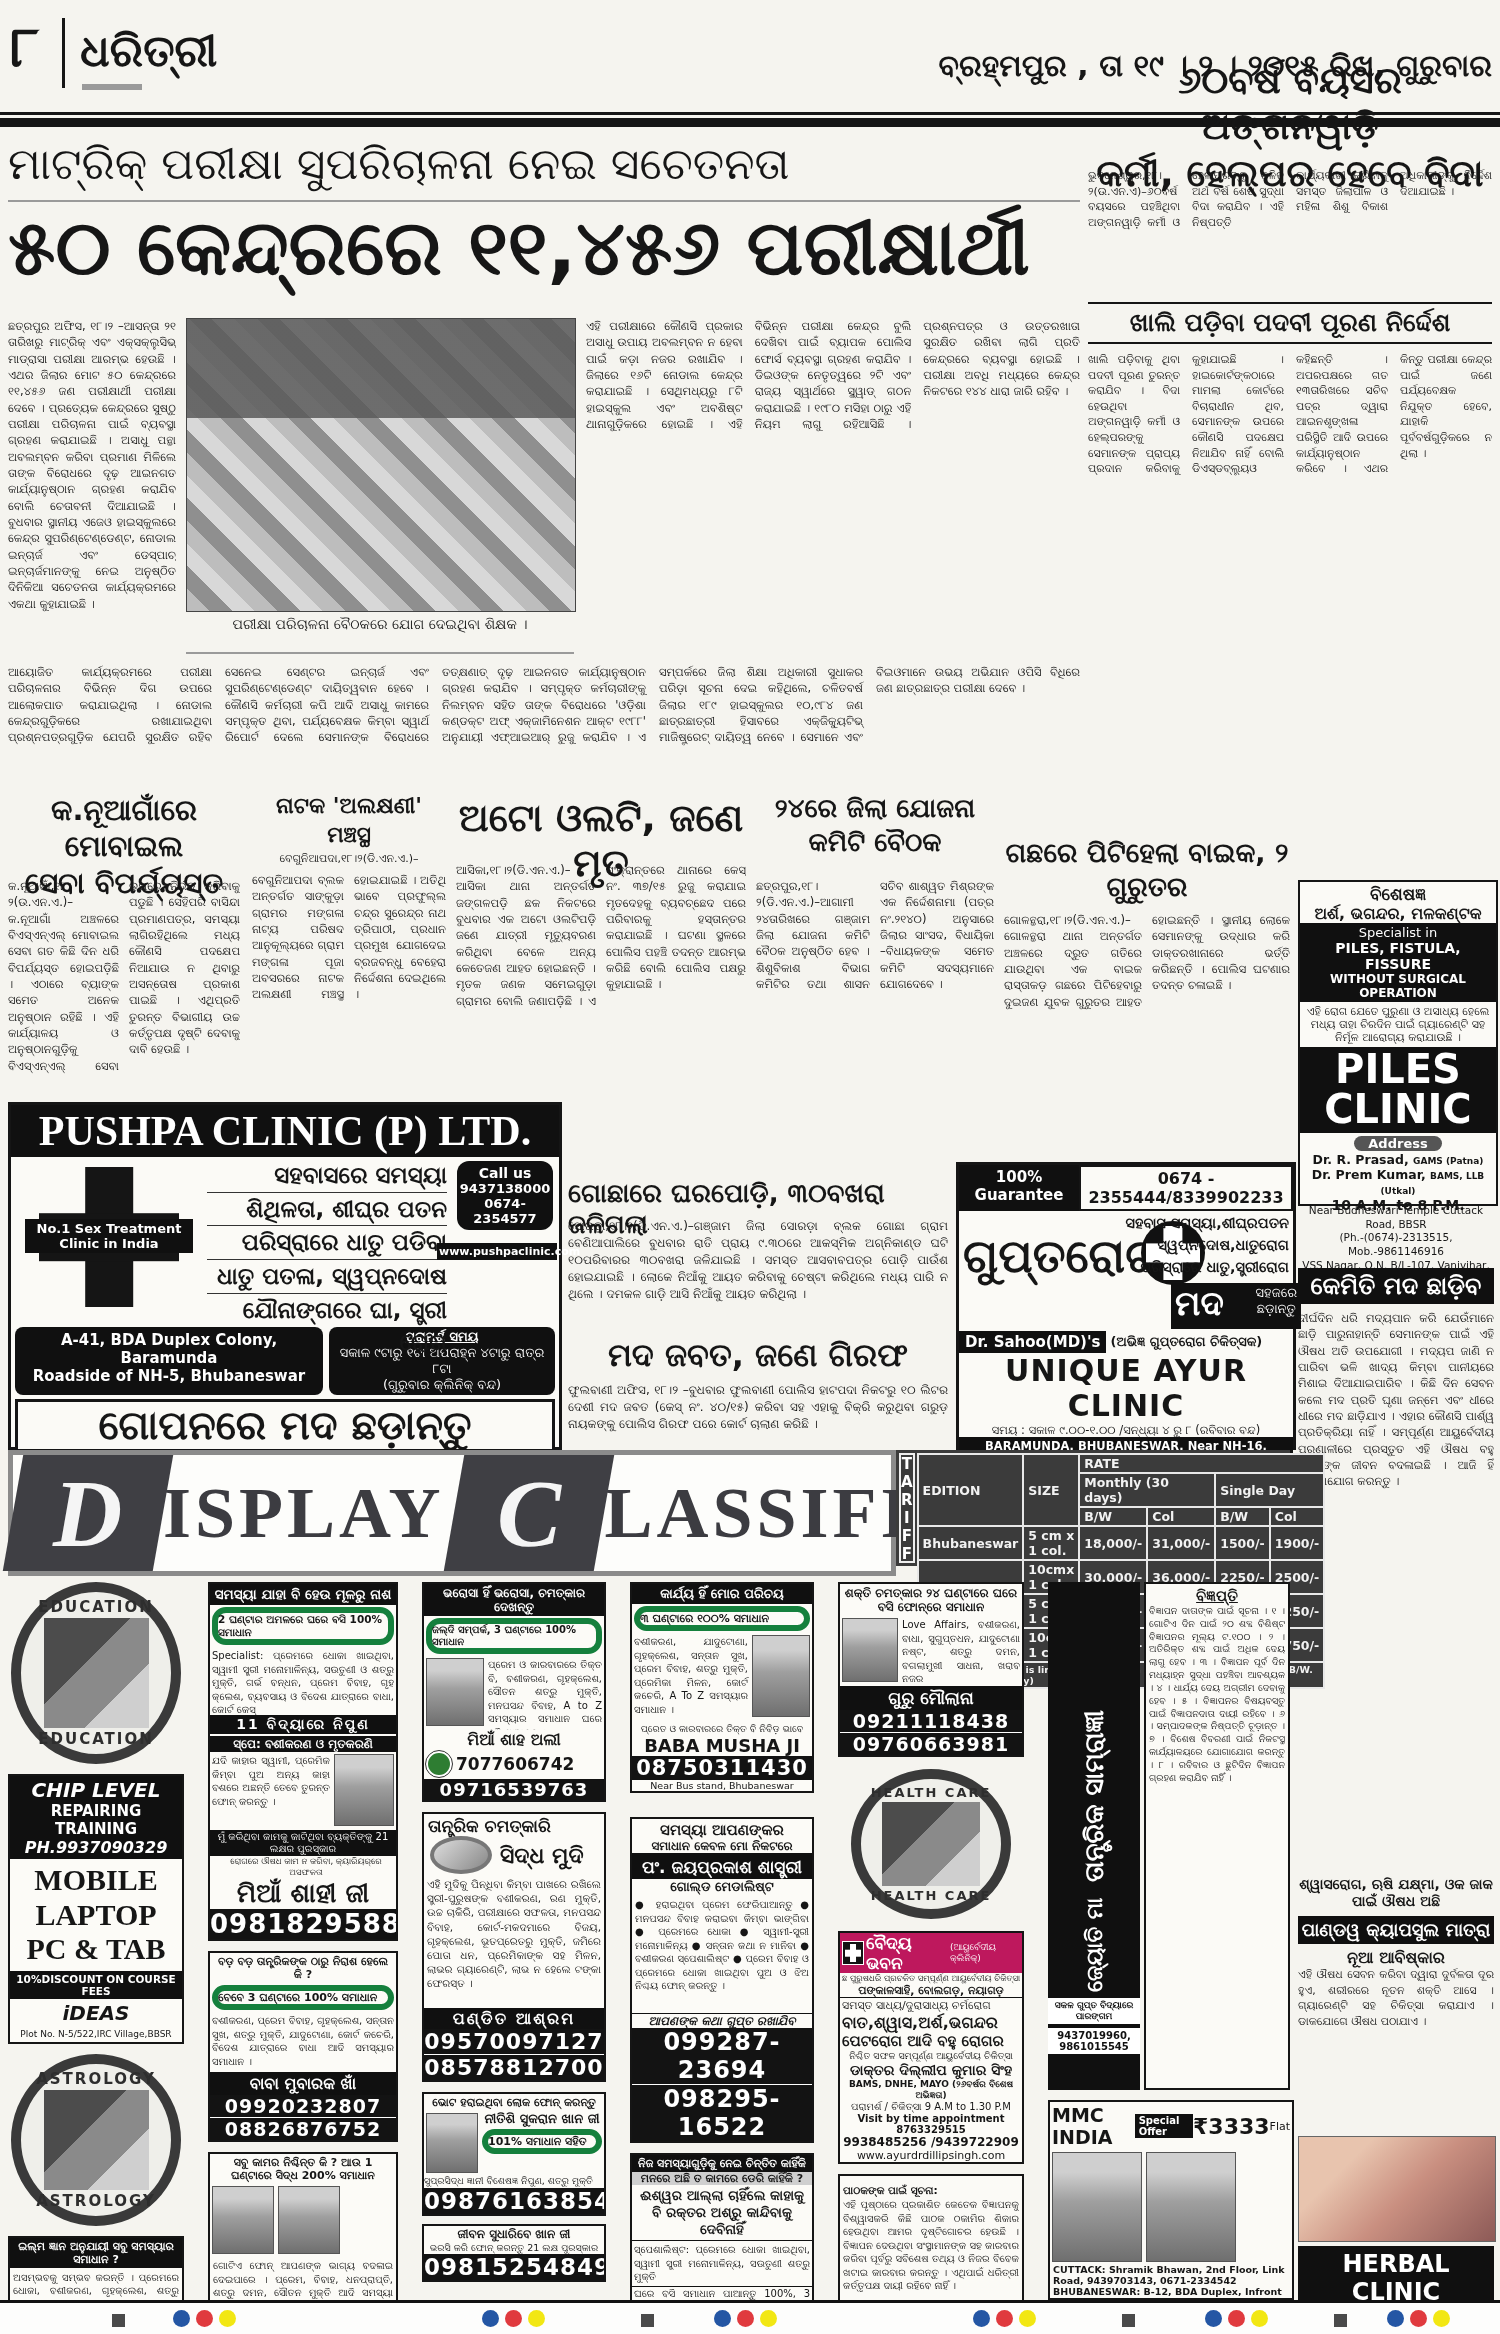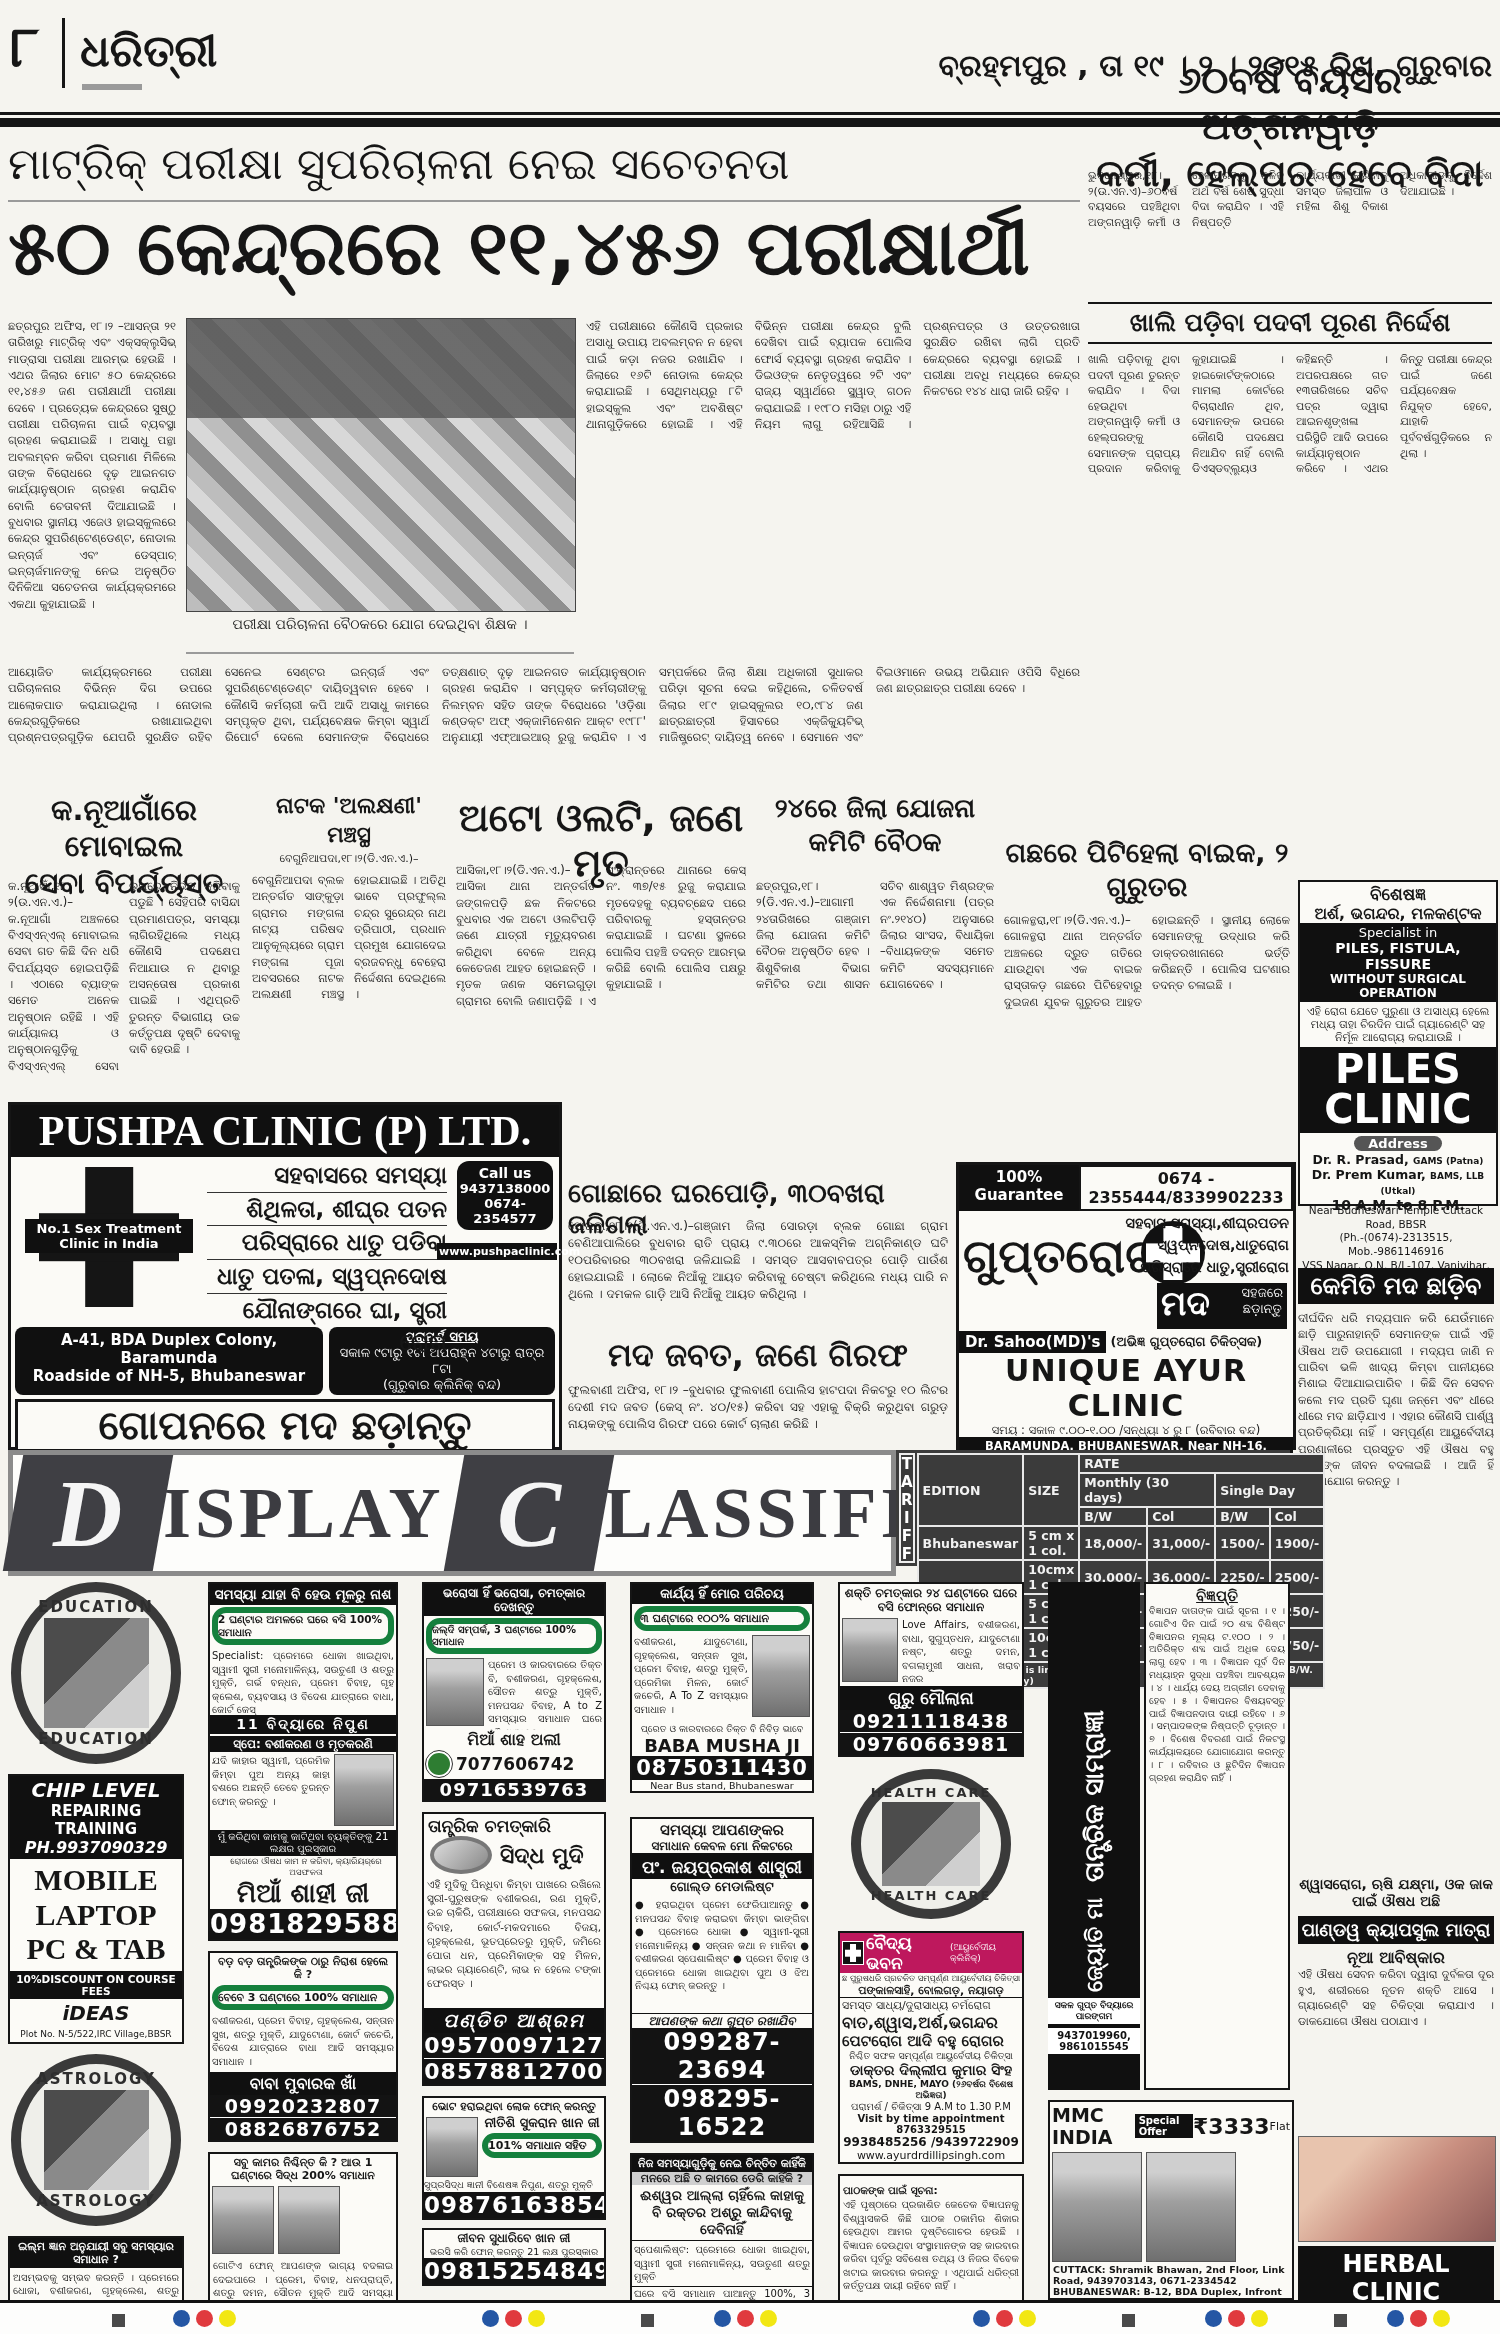--- a/index.html
+++ b/index.html
@@ -186,21 +186,21 @@
       <div class="box ctr bd" style="flex:1;font-size:16px;padding:2px 0;border-width:2px;">0674 - 2355444/8339902233</div>
     </div>
     <div style="position:relative;height:120px;">
       <div class="abs bd" style="left:4px;top:18px;font-size:46px;">ଗୁପ୍ତରୋଗ</div>
       <div class="abs cross" style="left:182px;top:10px;width:64px;height:64px;border-radius:50%;"></div>
       <div class="abs bd rt" style="left:150px;top:2px;width:180px;font-size:14.5px;line-height:1.5;">
         <div>ସହବାସ ସମସ୍ୟା,ଶୀଘ୍ରପତନ</div>
         <div>ସ୍ୱପ୍ନଦୋଷ,ଧାତୁରୋଗ</div>
         <div>ପରିସ୍ରାରେ ଧାତୁ,ସ୍ତ୍ରୀରୋଗ</div>
       </div>
-      <div class="abs rev" style="left:198px;top:72px;width:130px;height:46px;">
+      <div class="abs rev" style="left:212px;top:72px;width:130px;height:46px;">
         <span class="bd" style="font-size:34px;padding-left:4px;">ମଦ</span>
         <span style="float:right;text-align:center;font-size:13px;padding:2px 4px 0 0;">
           <span>ସହଜରେ</span><br><span>ଛଡ଼ାନ୍ତୁ</span>
         </span>
       </div>
     </div>
     <div style="display:flex;align-items:center;gap:4px;">
       <span class="rev bd" style="font-size:15px;padding:2px 6px;">Dr. Sahoo(MD)'s</span>
       <span class="bd" style="font-size:13px;">(ଅଭିଜ୍ଞ ଗୁପ୍ତରୋଗ ଚିକିତ୍ସକ)</span>
     </div>
@@ -395,21 +395,21 @@
       </div>
       <div class="phone" style="font-size:18px;">09716539763</div>
     </div>
     <div class="adbox" style="margin-top:10px;">
       <div class="bd" style="font-size:17px;padding:2px 4px 0;">ତାନ୍ତ୍ରିକ ଚମତ୍କାରି</div>
       <div style="display:flex;align-items:center;">
         <span style="width:54px;height:30px;border:4px solid #777;border-radius:50%;margin-left:6px;background:linear-gradient(135deg,#ddd,#888);"></span>
         <span class="bd" style="font-size:22px;margin-left:8px;">ସିଦ୍ଧ ମୁଦି</span>
       </div>
       <div class="smalltxt" style="padding:3px;height:128px;font-size:10.5px;">ଏହି ମୁଦିକୁ ପିନ୍ଧିବା କିମ୍ବା ପାଖରେ ରଖିଲେ ସ୍ତ୍ରୀ-ପୁରୁଷଙ୍କ ବଶୀକରଣ, ରଣ ମୁକ୍ତି, ଉଚ୍ଚ ଚାକିରି, ପରୀକ୍ଷାରେ ସଫଳତା, ମନପସନ୍ଦ ବିବାହ, କୋର୍ଟ-ମକଦମାରେ ବିଜୟ, ଗୃହକ୍ଲେଶ, ଭୂତପ୍ରେତରୁ ମୁକ୍ତି, ଜମିରେ ପୋତା ଧନ, ପ୍ରେମିକାଙ୍କ ସହ ମିଳନ, ଲାଭର ଗ୍ୟାରେଣ୍ଟି, ଲାଭ ନ ହେଲେ ଟଙ୍କା ଫେରସ୍ତ ।</div>
-      <div class="rev ctr bd" style="font-size:19px;letter-spacing:2px;padding:1px;font-style:italic;">ପଣ୍ଡିତ ଆଶ୍ରମ</div>
+      <div class="rev ctr bd" style="font-size:16px;letter-spacing:2px;padding:1px;">ପଣ୍ଡିତ ଆଶ୍ରମ</div>
       <div class="phone" style="font-size:22px;color:#fff;">09570097127</div>
       <div class="phone" style="font-size:22px;border-top:1px solid #fff;">08578812700</div>
     </div>
     <div class="adbox" style="margin-top:10px;">
       <div class="ctr bd" style="font-size:11px;padding:2px;">ଭୋଟ ହରାଇଥିବା ଲୋକ ଫୋନ୍ କରନ୍ତୁ</div>
       <div style="display:flex;">
         <div class="facephoto" style="width:50px;height:58px;margin:2px;"></div>
         <div style="flex:1;">
           <div class="ctr bd" style="font-size:13px;">ନୀତିଶି ସୁକରାନ ଖାନ ଜୀ</div>
           <div class="pill" style="font-size:11px;margin:2px;">101% ସମାଧାନ ସହିତ</div>

